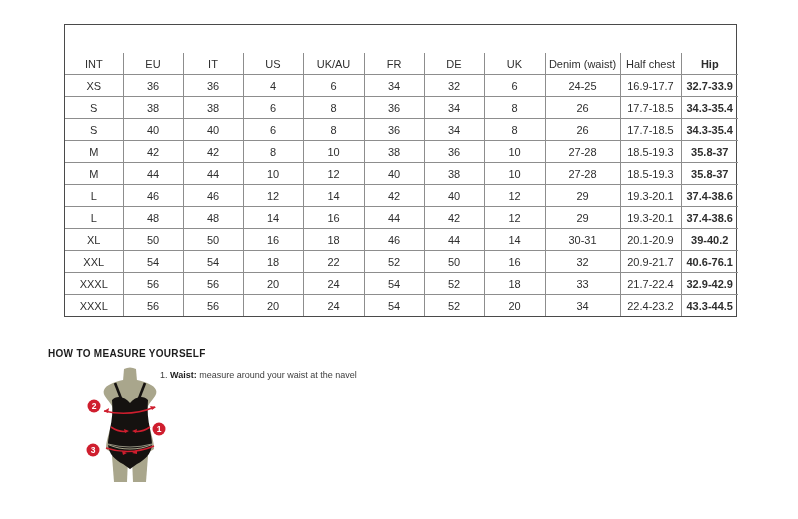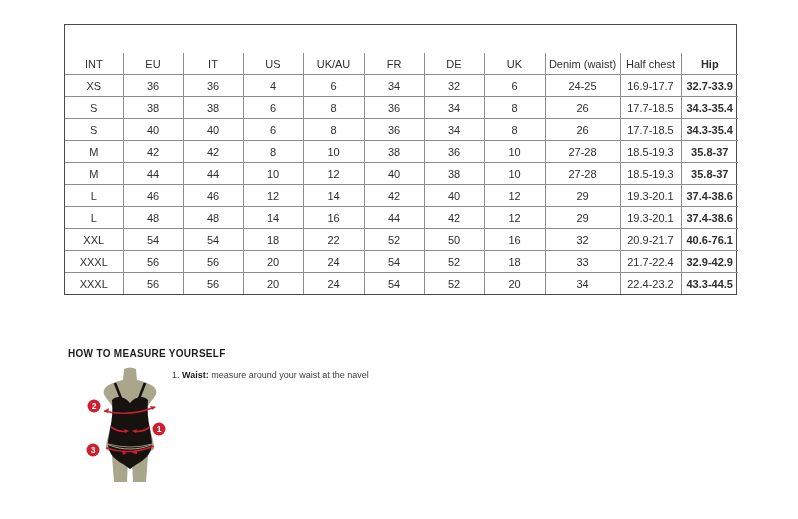--- a/index.html
+++ b/index.html
@@ -40,30 +40,30 @@
     overflow: hidden;
   }
   .size-table th:first-child, .size-table td:first-child { border-left: 0; }
   .size-table th:last-child,  .size-table td:last-child  { border-right: 0; font-weight: bold; }
   .size-table thead th { border-top: 0; }
   .size-table tbody tr:last-child td { border-bottom: 0; }
 
   
   .measure-title {
     position: absolute;
-    left: 68px;
+    left: 48px;
     top: 348px;
     font-size: 10px;
     font-weight: 700;
     letter-spacing: 0.3px;
     color: #1c1c1c;
   }
   .steps {
     position: absolute;
-    left: 172px;
+    left: 160px;
     top: 370px;
   }
   .step {
     font-size: 9px;
     color: #3d3d3d;
     margin-bottom: 6px;
     white-space: nowrap;
   }
   .step b { color: #1c1c1c; }
 
@@ -196,20 +196,33 @@
             <td>14</td>
             <td>16</td>
             <td>44</td>
             <td>42</td>
             <td>12</td>
             <td>29</td>
             <td>19.3-20.1</td>
             <td>37.4-38.6</td>
           </tr>
           <tr>
+            <td>XL</td>
+            <td>50</td>
+            <td>50</td>
+            <td>16</td>
+            <td>18</td>
+            <td>46</td>
+            <td>44</td>
+            <td>14</td>
+            <td>30-31</td>
+            <td>20.1-20.9</td>
+            <td>39-40.2</td>
+          </tr>
+          <tr>
             <td>XXL</td>
             <td>54</td>
             <td>54</td>
             <td>18</td>
             <td>22</td>
             <td>52</td>
             <td>50</td>
             <td>16</td>
             <td>32</td>
             <td>20.9-21.7</td>

